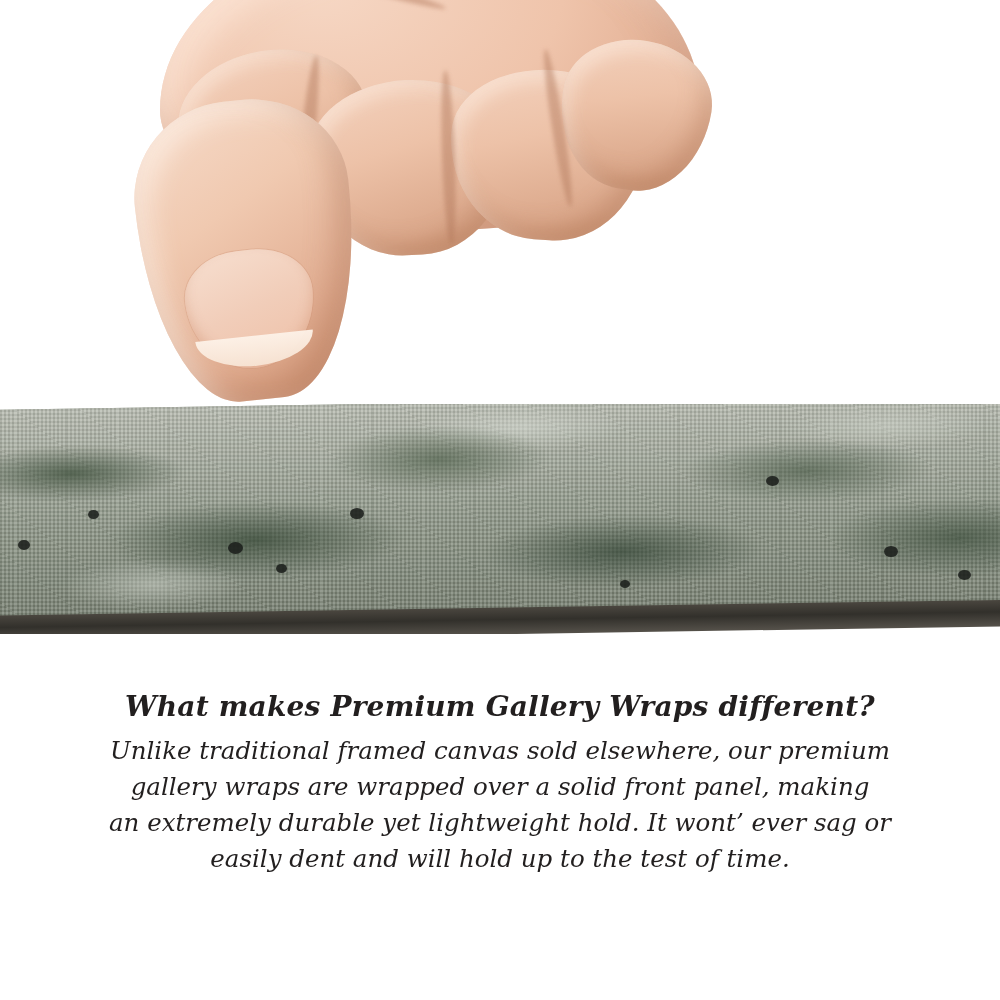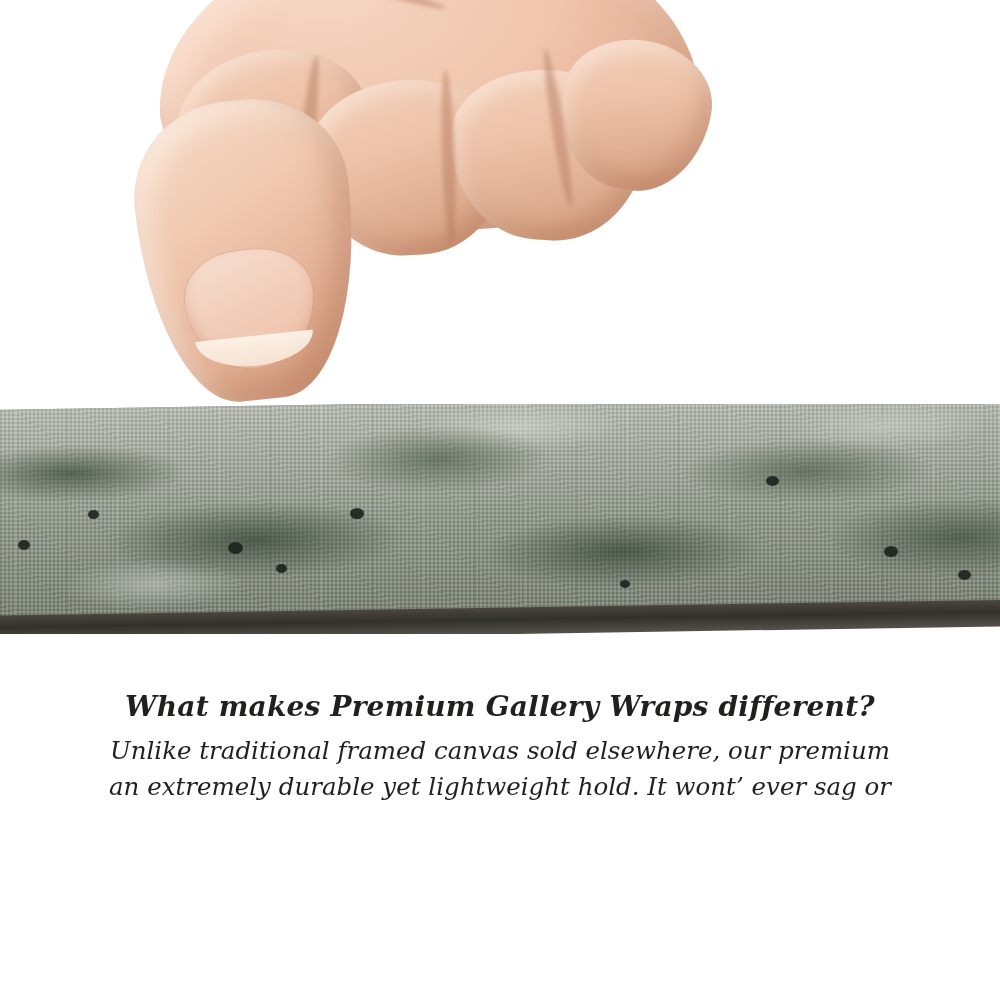--- a/index.html
+++ b/index.html
@@ -215,16 +215,18 @@
     <div class="speck" style="left:766px; top:72px;  width:13px; height:10px;"></div>
     <div class="speck" style="left:884px; top:142px; width:14px; height:11px;"></div>
     <div class="speck" style="left:958px; top:166px; width:13px; height:10px;"></div>
     <div class="speck" style="left:620px; top:176px; width:10px; height:8px;"></div>
     <div class="canvas-bottom"></div>
   </div>
 
   <div class="caption">
     <h2>What makes Premium Gallery Wraps different?</h2>
     <p>Unlike traditional framed canvas sold elsewhere, our premium</p>
+    <p>gallery wraps are wrapped over a solid front panel, making</p>
     <p>an extremely durable yet lightweight hold. It wont’ ever sag or</p>
+    <p>easily dent and will hold up to the test of time.</p>
   </div>
 
 </div>
 
 </body></html>

